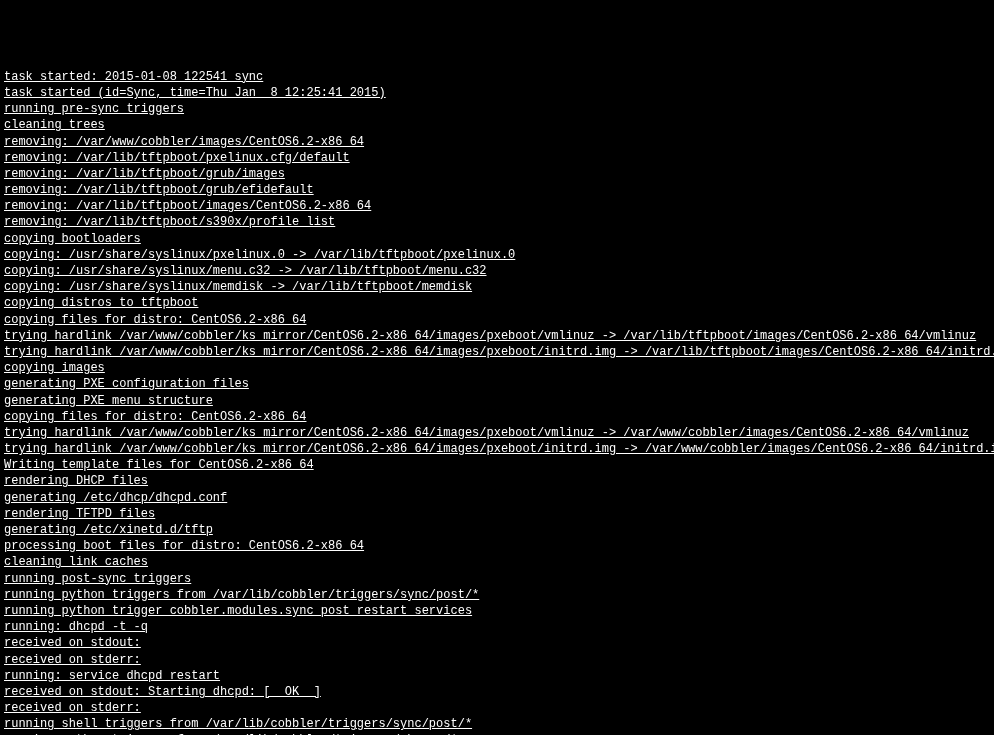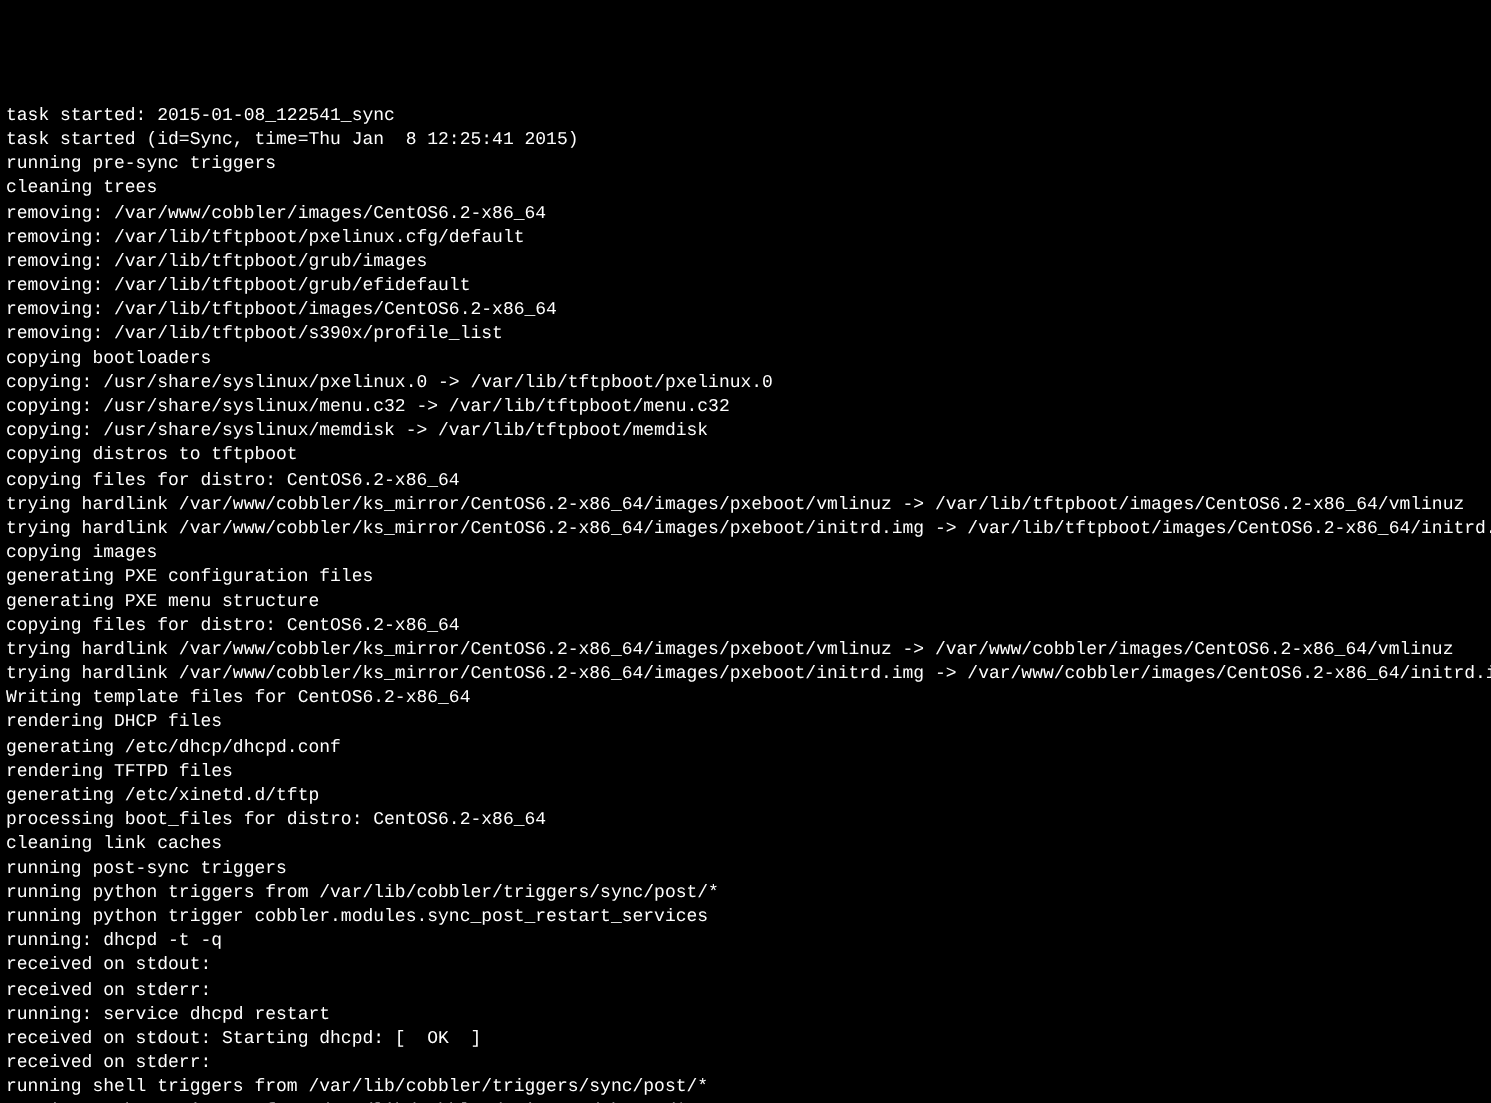--- a/index.html
+++ b/index.html
@@ -14,20 +14,21 @@
       font-size: 12px;
       line-height: 1.35;
       padding: 4px;
       width: 994px;
       height: 735px;
       overflow: hidden;
       white-space: pre;
     }
     .terminal-line {
       display: block;
+      text-decoration: underline;
     }
   </style>
 </head>
 <body>
 
 
 
 <div id="terminal-container"><span class="terminal-line">task started: 2015-01-08_122541_sync</span><span class="terminal-line">task started (id=Sync, time=Thu Jan  8 12:25:41 2015)</span><span class="terminal-line">running pre-sync triggers</span><span class="terminal-line">cleaning trees</span><span class="terminal-line">removing: /var/www/cobbler/images/CentOS6.2-x86_64</span><span class="terminal-line">removing: /var/lib/tftpboot/pxelinux.cfg/default</span><span class="terminal-line">removing: /var/lib/tftpboot/grub/images</span><span class="terminal-line">removing: /var/lib/tftpboot/grub/efidefault</span><span class="terminal-line">removing: /var/lib/tftpboot/images/CentOS6.2-x86_64</span><span class="terminal-line">removing: /var/lib/tftpboot/s390x/profile_list</span><span class="terminal-line">copying bootloaders</span><span class="terminal-line">copying: /usr/share/syslinux/pxelinux.0 -&gt; /var/lib/tftpboot/pxelinux.0</span><span class="terminal-line">copying: /usr/share/syslinux/menu.c32 -&gt; /var/lib/tftpboot/menu.c32</span><span class="terminal-line">copying: /usr/share/syslinux/memdisk -&gt; /var/lib/tftpboot/memdisk</span><span class="terminal-line">copying distros to tftpboot</span><span class="terminal-line">copying files for distro: CentOS6.2-x86_64</span><span class="terminal-line">trying hardlink /var/www/cobbler/ks_mirror/CentOS6.2-x86_64/images/pxeboot/vmlinuz -&gt; /var/lib/tftpboot/images/CentOS6.2-x86_64/vmlinuz</span><span class="terminal-line">trying hardlink /var/www/cobbler/ks_mirror/CentOS6.2-x86_64/images/pxeboot/initrd.img -&gt; /var/lib/tftpboot/images/CentOS6.2-x86_64/initrd.img</span><span class="terminal-line">copying images</span><span class="terminal-line">generating PXE configuration files</span><span class="terminal-line">generating PXE menu structure</span><span class="terminal-line">copying files for distro: CentOS6.2-x86_64</span><span class="terminal-line">trying hardlink /var/www/cobbler/ks_mirror/CentOS6.2-x86_64/images/pxeboot/vmlinuz -&gt; /var/www/cobbler/images/CentOS6.2-x86_64/vmlinuz</span><span class="terminal-line">trying hardlink /var/www/cobbler/ks_mirror/CentOS6.2-x86_64/images/pxeboot/initrd.img -&gt; /var/www/cobbler/images/CentOS6.2-x86_64/initrd.img</span><span class="terminal-line">Writing template files for CentOS6.2-x86_64</span><span class="terminal-line">rendering DHCP files</span><span class="terminal-line">generating /etc/dhcp/dhcpd.conf</span><span class="terminal-line">rendering TFTPD files</span><span class="terminal-line">generating /etc/xinetd.d/tftp</span><span class="terminal-line">processing boot_files for distro: CentOS6.2-x86_64</span><span class="terminal-line">cleaning link caches</span><span class="terminal-line">running post-sync triggers</span><span class="terminal-line">running python triggers from /var/lib/cobbler/triggers/sync/post/*</span><span class="terminal-line">running python trigger cobbler.modules.sync_post_restart_services</span><span class="terminal-line">running: dhcpd -t -q</span><span class="terminal-line">received on stdout:</span><span class="terminal-line">received on stderr:</span><span class="terminal-line">running: service dhcpd restart</span><span class="terminal-line">received on stdout: Starting dhcpd: [  OK  ]</span><span class="terminal-line"></span><span class="terminal-line">received on stderr:</span><span class="terminal-line">running shell triggers from /var/lib/cobbler/triggers/sync/post/*</span><span class="terminal-line">running python triggers from /var/lib/cobbler/triggers/change/*</span></div>
 
 

